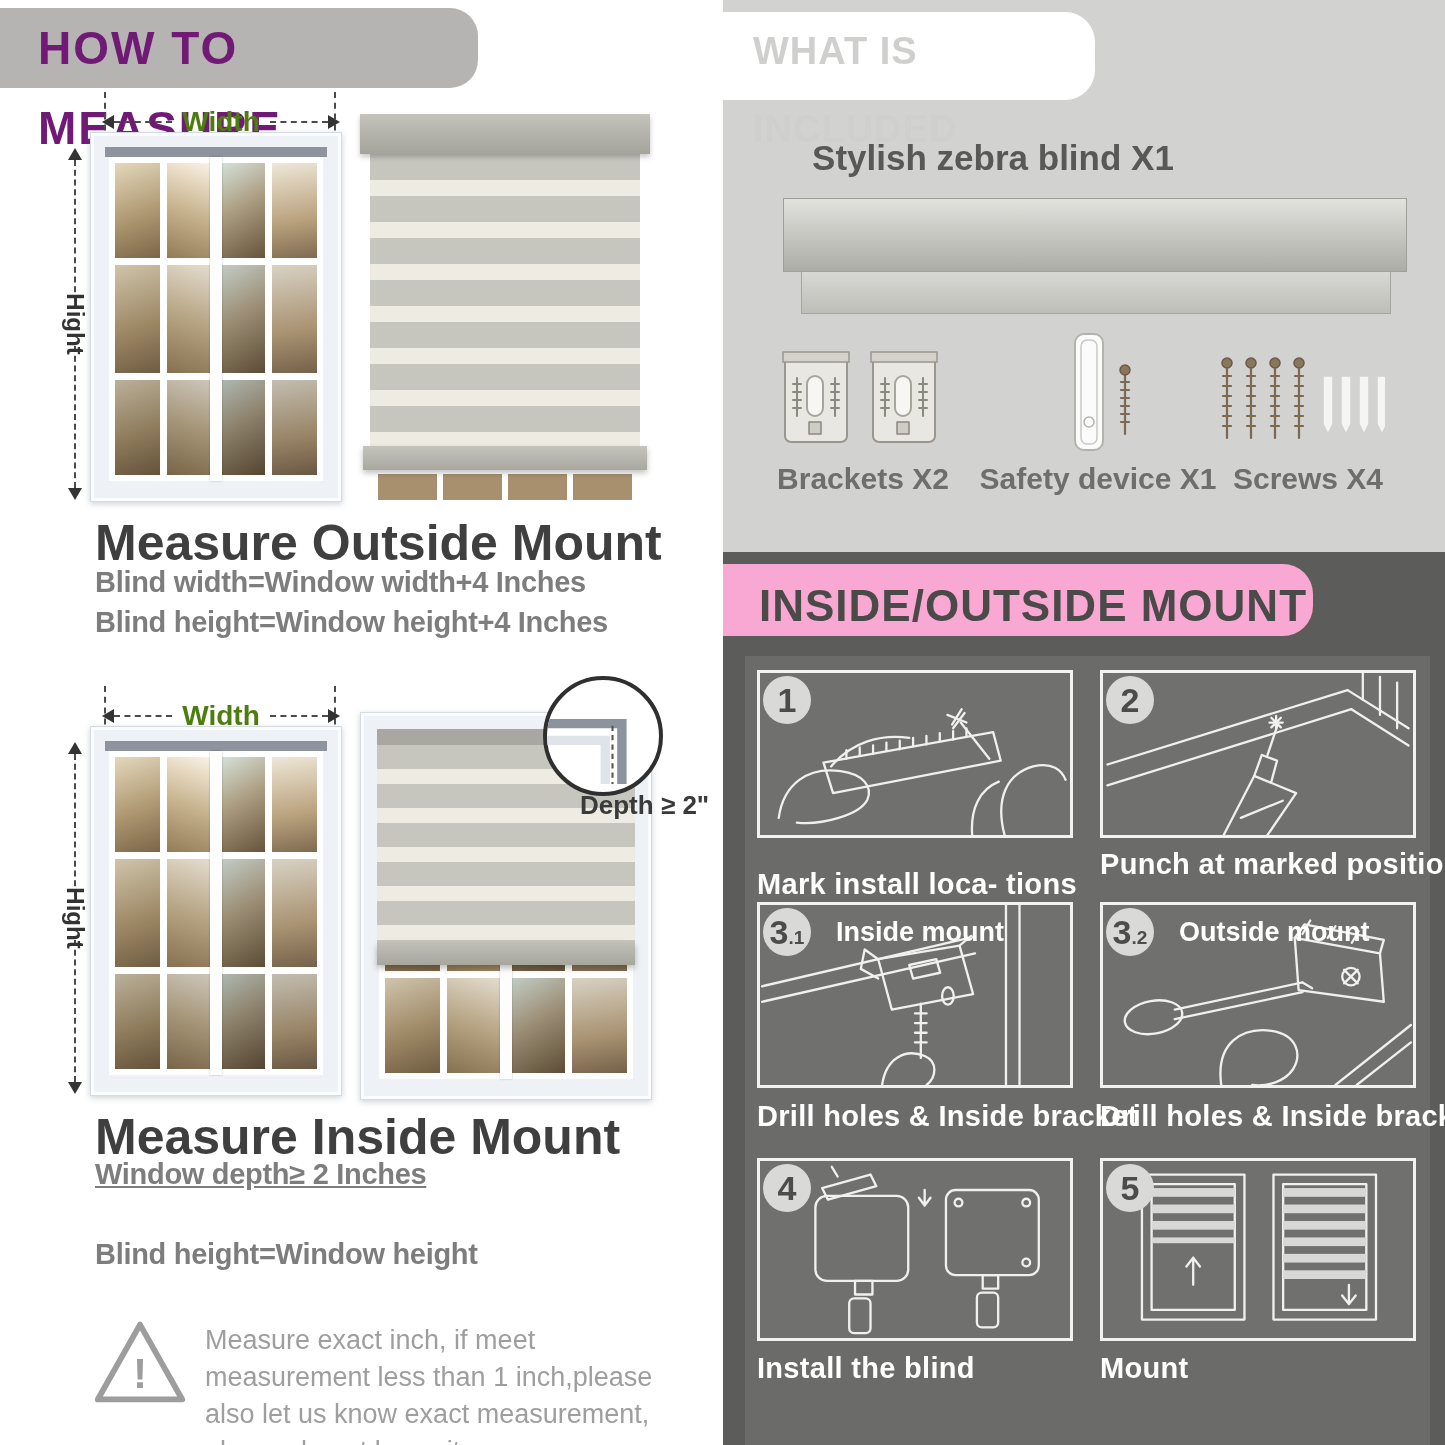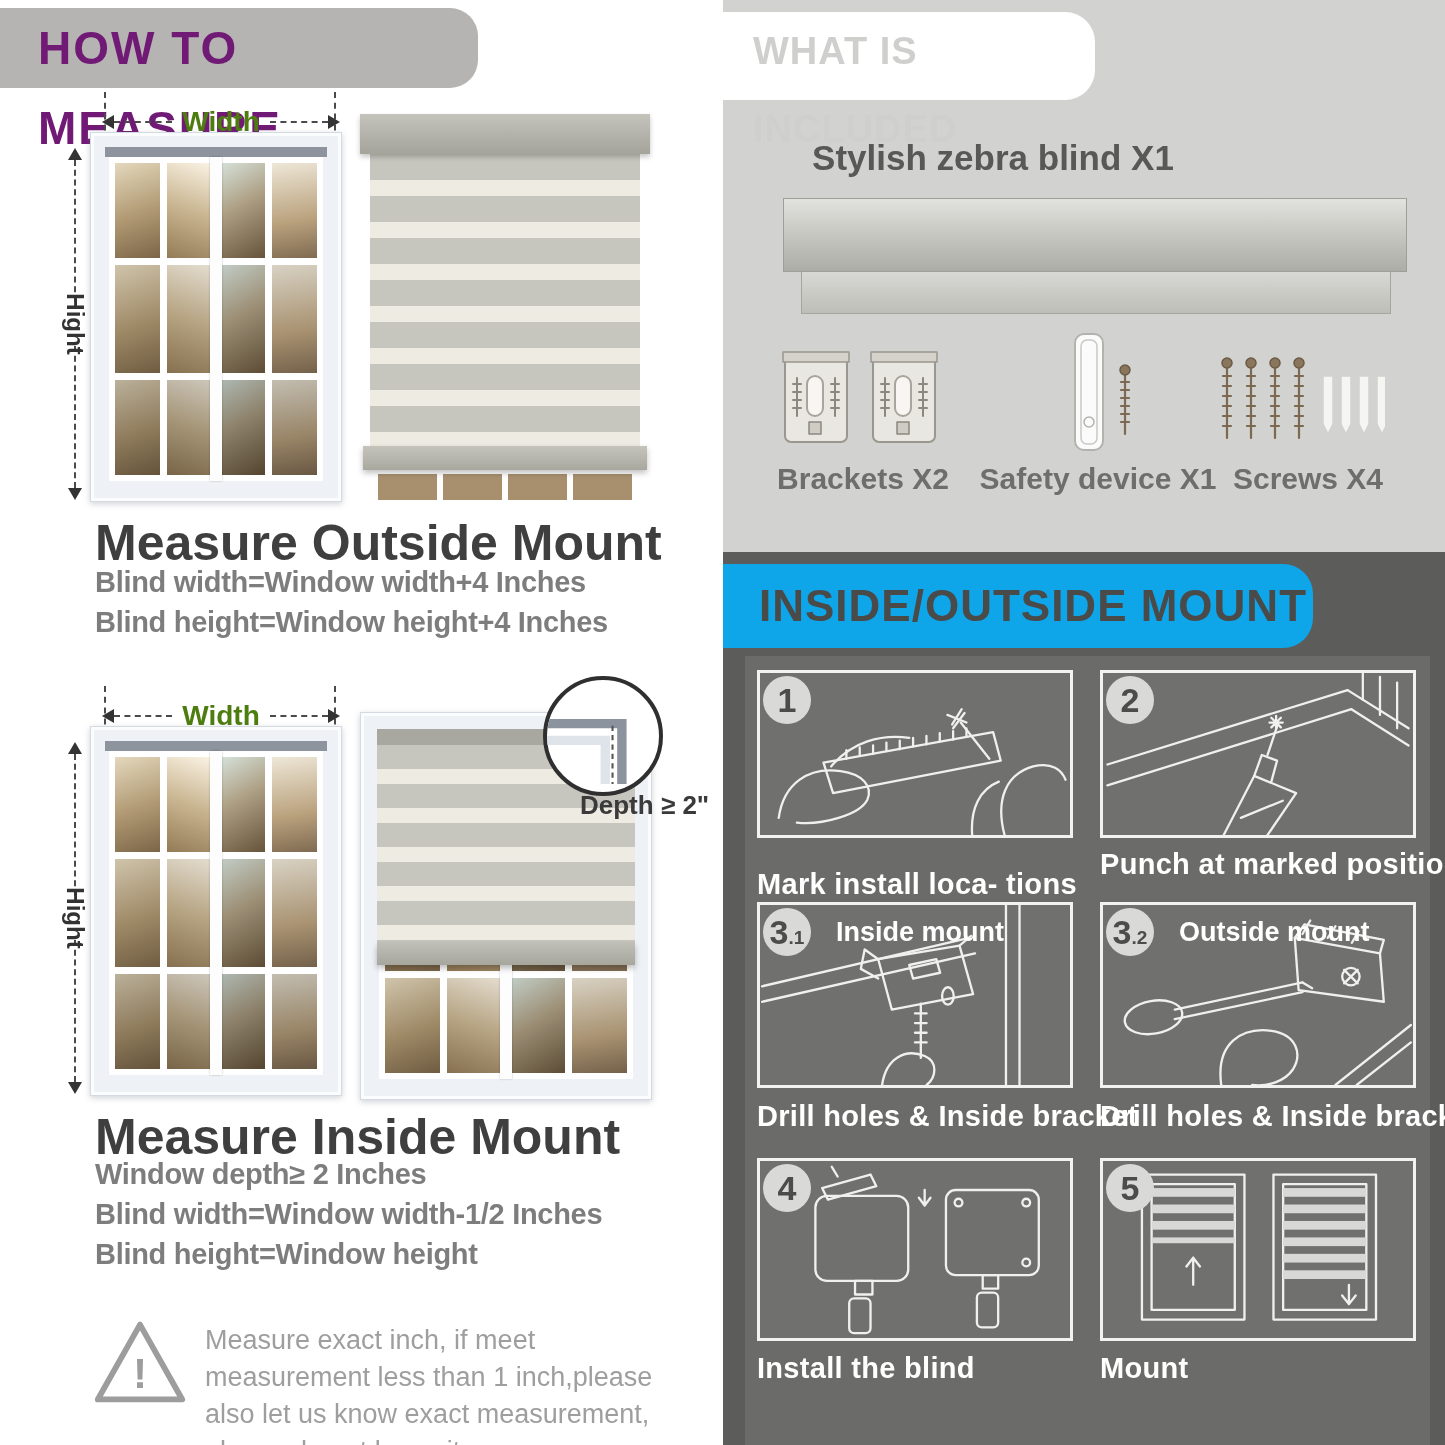--- a/index.html
+++ b/index.html
@@ -76,21 +76,21 @@
   .product-label{position:absolute;left:0;top:138px;width:540px;text-align:center;font-size:35px;
     font-weight:bold;color:#585856;}
   .rail-top{position:absolute;left:60px;top:198px;width:624px;height:74px;
     background:linear-gradient(180deg,#e2e2de,#bcbcb6 70%,#adada7);border:1px solid #9f9f99;box-sizing:border-box;}
   .rail-bottom{position:absolute;left:78px;top:272px;width:590px;height:42px;
     background:linear-gradient(180deg,#d8d8d4,#bebeb8);border:1px solid #a5a59f;border-top:none;box-sizing:border-box;}
   .inc-label{position:absolute;top:462px;font-size:30px;font-weight:bold;color:#6e6e6c;text-align:center;}
 
   
   .sec-mount{position:absolute;left:723px;top:552px;width:722px;height:893px;background:#5c5c5b;}
-  .iom-box{position:absolute;left:0;top:12px;width:590px;height:84px;background:#0ea5e9;border-radius:0 30px 30px 0;}
+  .iom-box{position:absolute;left:0;top:12px;width:590px;height:72px;background:#f9a8d4;border-radius:0 30px 30px 0;}
   .iom-text{padding-left:36px;line-height:84px;font-size:44px;font-weight:bold;color:#4a4a49;letter-spacing:1px;}
   .panels{position:absolute;left:22px;top:104px;width:685px;height:789px;background:#6b6b6a;}
   .panel{position:absolute;border:3px solid #f2f2f0;background:#70706f;box-sizing:border-box;overflow:hidden;}
   .caption{position:absolute;font-size:29px;font-weight:bold;color:#fff;letter-spacing:.3px;white-space:nowrap;}
   .badge{position:absolute;left:3px;top:3px;min-width:48px;height:48px;border-radius:28px;background:#d9d9d7;
     color:#4c4c4b;font-weight:bold;font-size:34px;display:flex;align-items:center;justify-content:center;
     padding:0 6px;box-sizing:border-box;z-index:3;}
   .badge .sub{font-size:19px;margin-top:12px;}
   .mlabel{position:absolute;left:76px;top:12px;color:#fff;font-size:27px;font-weight:bold;z-index:3;}
   .art{position:absolute;left:0;top:0;width:100%;height:100%;}
@@ -216,22 +216,21 @@
   <div class="depth-circle" style="left:543px;top:676px;">
     <svg viewBox="0 0 100 100" width="104" height="104">
       <path d="M-5 42 H72 V105" fill="none" stroke="#8b949e" stroke-width="9"></path>
       <path d="M-5 58 H56 V105" fill="none" stroke="#dfe4ea" stroke-width="9"></path>
       <path d="M63 44 V100" fill="none" stroke="#555" stroke-width="2" stroke-dasharray="5 4"></path>
     </svg>
   </div>
   <div class="depth-label" style="left:580px;top:790px;">Depth ≥ 2"</div>
 
   <div class="m-title" style="left:95px;top:1108px;">Measure Inside Mount</div>
-  <div class="m-line" style="left:95px;top:1158px;">Window depth≥ 2 Inches</div>
-  <div class="m-line" style="left:95px;top:1198px;">Blind width=Window width-1/2 Inches</div>
+  <div class="m-line" style="left:95px;top:1158px;text-decoration:underline;">Window depth≥ 2 Inches</div>
   <div class="m-line" style="left:95px;top:1238px;">Blind height=Window height</div>
 
   <svg class="abs" style="left:92px;top:1316px;" width="96" height="94" viewBox="0 0 100 96">
     <path d="M50 8 L94 86 L6 86 Z" fill="none" stroke="#9d9d9d" stroke-width="6" stroke-linejoin="round"></path>
     <text x="50" y="74" font-size="44" font-weight="bold" fill="#9d9d9d" text-anchor="middle" font-family="Liberation Sans,sans-serif">!</text>
   </svg>
   <div class="warn-text" style="left:205px;top:1322px;width:465px;">Measure exact inch, if meet measurement less than 1 inch,please also let us know exact measurement, please do not leave it</div>
 
   <div class="sec-included">
     <div class="wii-box">

